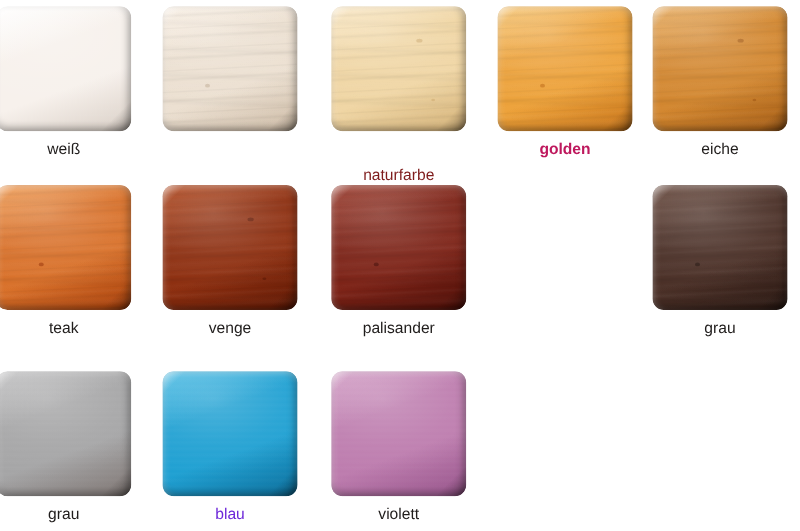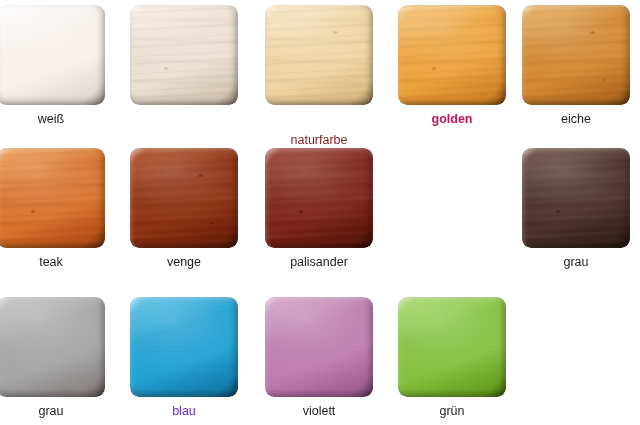--- a/index.html
+++ b/index.html
@@ -276,23 +276,13 @@
     <div class="swatch-cell" style="left: 265px; top: 297px;">
       <div class="swatch plain">
         <div class="face" style="background: linear-gradient(160deg, rgb(211, 160, 198) 0%, rgb(189, 124, 174) 34%, rgb(189, 124, 174) 62%, rgb(151, 85, 139) 100%);"></div>
         <div class="grain"></div>
         <div class="corner-gloss"></div>
         <div class="bevel"></div>
         <div class="inner-edge"></div>
       </div>
       <div class="swatch-label" style="color: rgb(32, 29, 28); text-align: center;">violett</div>
     </div>
-    <div class="swatch-cell" style="left: 398px; top: 297px;">
-      <div class="swatch plain">
-        <div class="face" style="background: linear-gradient(160deg, rgb(165, 214, 104) 0%, rgb(132, 193, 62) 34%, rgb(132, 193, 62) 62%, rgb(93, 145, 20) 100%);"></div>
-        <div class="grain"></div>
-        <div class="corner-gloss"></div>
-        <div class="bevel"></div>
-        <div class="inner-edge"></div>
-      </div>
-      <div class="swatch-label" style="color: rgb(32, 29, 28);">grün</div>
-    </div>
   </div>
 
 </body></html>

